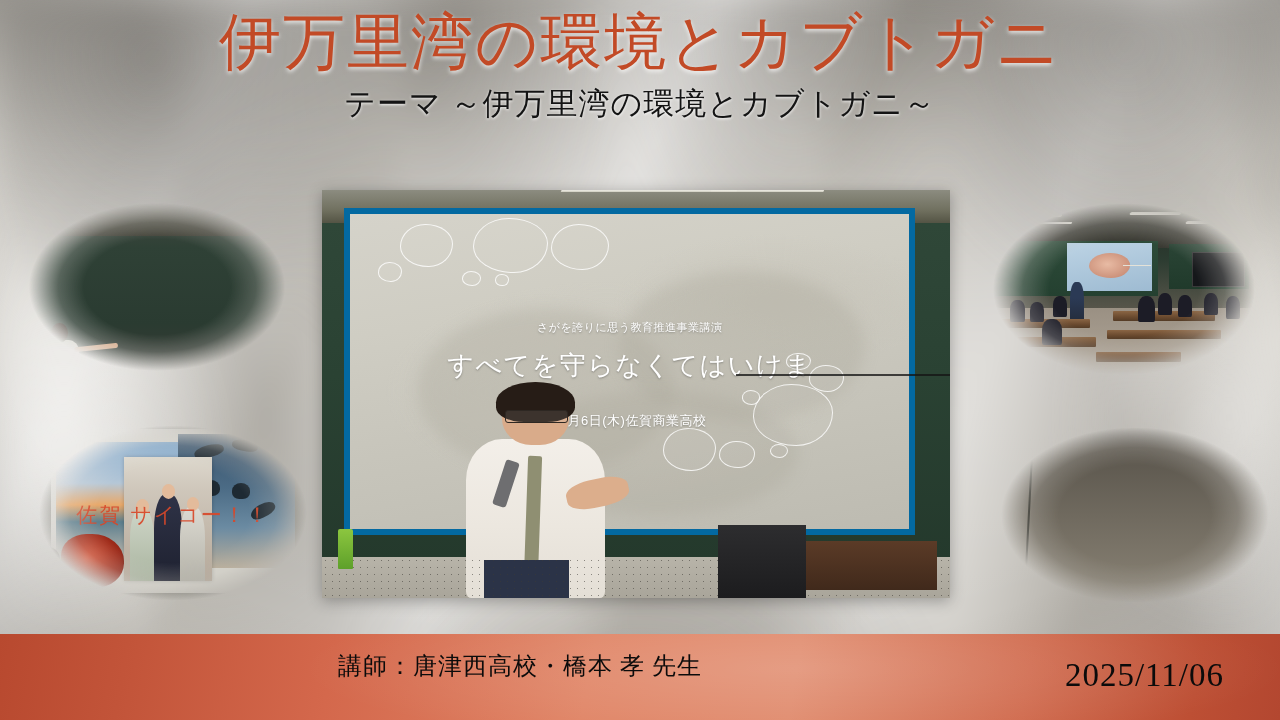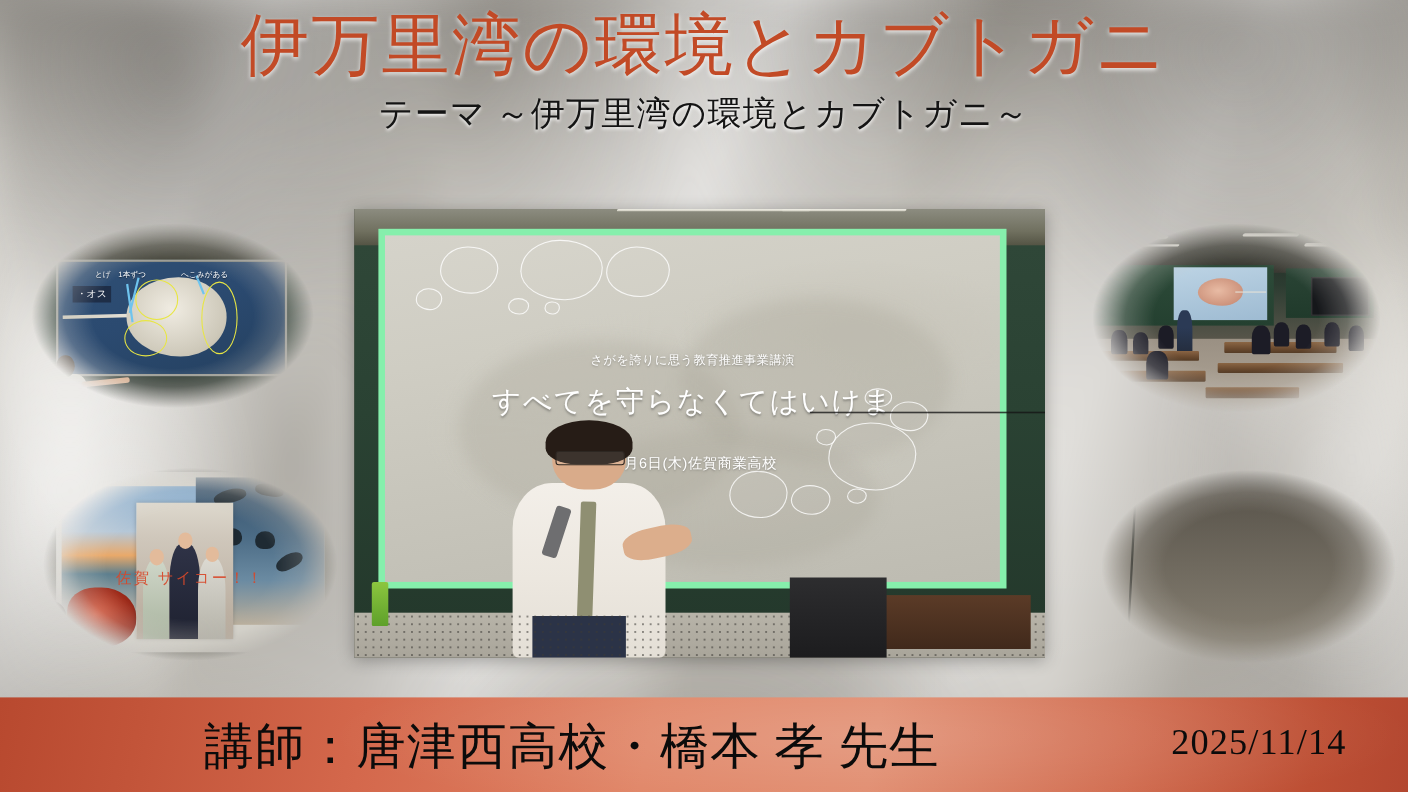--- a/index.html
+++ b/index.html
@@ -148,21 +148,21 @@
     width: 100%; height: 83%;
     background: linear-gradient(180deg,#2f4738 0%, #2a4233 45%, #24392c 100%);
   }
 
   .screen-frame {
     position: absolute;
     left: 3.5%;
     top: 4.5%;
     width: 91%;
     height: 80%;
-    background: #86efac;
+    background: #0369a1;
     padding: 6px;
     box-sizing: border-box;
   }
 
   .screen {
     position: relative;
     width: 100%;
     height: 100%;
     overflow: hidden;
     background:
@@ -349,23 +349,23 @@
   }
   .o2-fig { position:absolute; bottom:0; border-radius: 40% 40% 0 0; }
   .o2-face { position:absolute; border-radius:50%; background:#e3bb9b; }
   .o2-p-fish {
     position:absolute; left:4%; top:64%; width:26%; height:33%;
     background: radial-gradient(ellipse at 40% 45%, #d84a2c, #8c2215 78%);
     border-radius: 40% 50% 46% 42%;
   }
   .o2-caption {
     position:absolute; left:0; top:44%; width:100%;
-    text-align:center; color:#d8482a; font-size:14px;
+    text-align:center; color:#d8482a; font-size:21px;
     font-family:"Liberation Sans","DejaVu Sans",sans-serif;
-    letter-spacing:2px; white-space:nowrap; opacity:.92;margin-top:16px;
+    letter-spacing:2px; white-space:nowrap; opacity:.92;
   }
   .o2-watcher-head { position:absolute; left:3%; top:68%; width:8%; height:14%;
                      background:#241b15; border-radius:50%; }
   .o2-watcher-body { position:absolute; left:0%; top:80%; width:16%; height:20%;
                      background:#cfcbc2; border-radius:28% 28% 0 0; }
 
   
   #oval-tr { left: 982px; top: 196px; width: 284px; height: 186px; }
   .o3-room { position:absolute; inset:0; background: linear-gradient(180deg,#1f211e 0%, #2c3c31 34%, #6a6055 72%, #8d8376 100%); }
   .o3-ceiling { position:absolute; left:0; top:0; width:100%; height:28%;
@@ -437,21 +437,21 @@
     pointer-events: none;
   }
 
   .lecturer {
     position: absolute;
     left: 0; top: 18px;
     width: 1280px;
     text-align: center;
     padding-right: 240px;
     box-sizing: border-box;
-    font-size: 45px;
+    font-size: 24px;
     line-height: 1.2;
     color: #0b0b0b;
     letter-spacing: 1px;
     font-family: "Liberation Serif", "DejaVu Serif", serif;
   }
 
   .event-date {
     position: absolute;
     right: 56px;
     top: 22px;
@@ -528,33 +528,20 @@
     <div class="wood-desk"></div>
     <div class="bottle"></div>
   </div>
 
   <div class="oval" id="oval-tl">
     <div class="oval-inner">
       <div class="o1-room"></div>
       <div class="o1-ceil">
         <div class="o1-fluor" style="left:30%"></div>
         <div class="o1-fluor" style="left:54%"></div>
-      </div>
-      <div class="o1-screen">
-        <div class="o1-tail"></div>
-        <div class="o1-crab"></div>
-        <div class="o1-ring" style="left:34%;top:16%;width:18%;height:34%"></div>
-        <div class="o1-ring" style="left:29%;top:52%;width:18%;height:30%"></div>
-        <div class="o1-ring" style="left:63%;top:18%;width:15%;height:62%"></div>
-        <div class="o1-arrow" style="left:33%;top:14%;width:2px;height:32%;transform:rotate(14deg)"></div>
-        <div class="o1-arrow" style="left:31%;top:20%;width:2px;height:34%;transform:rotate(-8deg)"></div>
-        <div class="o1-arrow" style="left:62%;top:12%;width:2px;height:18%;transform:rotate(-22deg)"></div>
-        <div class="o1-tag">・オス</div>
-        <div class="o1-lbl" style="left:16%;top:7%">とげ　1本ずつ</div>
-        <div class="o1-lbl" style="left:54%;top:7%">へこみがある</div>
       </div>
       <div class="o1-person-body"></div>
       <div class="o1-person-head"></div>
       <div class="o1-person-arm"></div>
     </div>
   </div>
 
   <div class="oval" id="oval-bl">
     <div class="oval-inner">
       <div class="o2-bg"></div>
@@ -622,16 +609,16 @@
     <div class="oval-inner">
       <div class="o4-bg"></div>
       <div class="o4-cable"></div>
       <div class="o4-head"></div>
     </div>
   </div>
 
   <div class="footer-bar">
     <div class="footer-sheen"></div>
     <div class="lecturer">講師：唐津西高校・橋本 孝 先生</div>
-    <div class="event-date">2025/11/14</div>
+    <div class="event-date">2025/11/06</div>
   </div>
 
 </div>
 
 </body></html>

